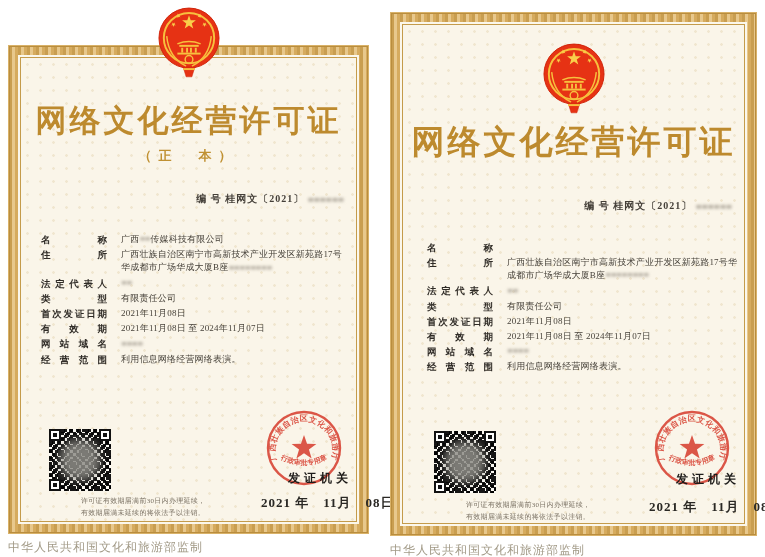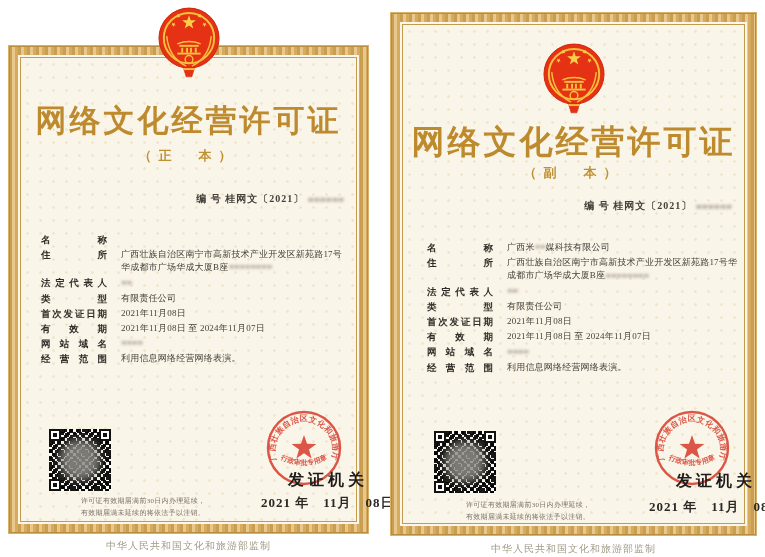--- a/index.html
+++ b/index.html
@@ -90,34 +90,34 @@
   .notes{position:absolute;font-size:7px;color:#7a7163;line-height:11.5px;letter-spacing:.3px;margin-left:32px;}
   .cert-a .notes{left:40px;top:450px;}
   .cert-b .notes{left:43px;top:487px;}
 
   
   .stamp{position:absolute;width:80px;height:80px;opacity:.92;}
   .cert-a .stamp{left:255px;top:362px;}
   .cert-b .stamp{left:261px;top:395px;}
   .issuer{
     position:absolute;font-family:Liberation Mono, monospace;font-weight:bold;
-    font-size:16px;letter-spacing:4px;color:#1e1c1a;white-space:nowrap;z-index:4;
+    font-size:12px;letter-spacing:4px;color:#1e1c1a;white-space:nowrap;z-index:4;
   }
   .cert-a .issuer{left:279px;top:424px;}
   .cert-b .issuer{left:285px;top:458px;}
   .date{
     position:absolute;font-weight:bold;font-size:13px;color:#2a2824;
     letter-spacing:1px;white-space:nowrap;
   }
   .cert-a .date{left:252px;top:448px;}
   .cert-b .date{left:258px;top:485px;}
 
   
   .footer{
-    position:absolute;font-size:10px;color:#a29a87;letter-spacing:1px;text-align:center;
+    position:absolute;font-size:12px;color:#a29a87;letter-spacing:1px;text-align:left;
   }
   .footer-a{left:8px;top:539px;width:361px;}
   .footer-b{left:390px;top:542px;width:367px;}
 </style>
 </head>
 <body>
 
 <svg width="0" height="0" style="position:absolute" aria-hidden="true">
   <defs>
     <polygon id="star" points="0,-10 -2.35,-3.24 -9.51,-3.09 -3.8,1.24 -5.88,8.09 0,4 5.88,8.09 3.8,1.24 9.51,-3.09 2.35,-3.24"></polygon>
@@ -152,20 +152,21 @@
     <div class="subtitle">（正　本）</div>
 
     <div class="number">
       <span>编 号 桂网文〔2021〕</span>
       <span class="redact">■■■■■■</span>
     </div>
 
     <div class="fields">
       <div class="row">
         <span class="lbl">名称</span>
+        <span class="val"><span>广西</span><span class="redact">■■</span><span>传媒科技有限公司</span></span>
       </div>
       <div class="row">
         <span class="lbl">住所</span>
         <span class="val"><span>广西壮族自治区南宁市高新技术产业开发区新苑路17号华成都市广场华成大厦B座</span><span class="redact">■■■■■■■■</span><span></span></span>
       </div>
       <div class="row">
         <span class="lbl">法定代表人</span>
         <span class="val"><span></span><span class="redact">■■</span><span></span></span>
       </div>
       <div class="row">
@@ -239,31 +240,29 @@
     <rect x="20" y="50" width="24" height="2" fill="#f7c03e"></rect>
     <circle cx="32" cy="57" r="4" fill="none" stroke="#f7c03e" stroke-width="1.5"></circle>
     <path d="M9,33 Q11,55 29,64" fill="none" stroke="#f7c03e" stroke-width="1.5"></path>
     <path d="M55,33 Q53,55 35,64" fill="none" stroke="#f7c03e" stroke-width="1.5"></path>
     <polygon points="26,65 38,65 35,75 29,75" fill="#e63214" stroke="#cf2208" stroke-width="0.5"></polygon>
     <rect x="26" y="66" width="12" height="2" fill="#f7c03e"></rect>
   </svg>
 
   <div class="paper">
     <h1 class="title">网络文化经营许可证</h1>
-    <div class="subtitle">（副　本）</div>
 
     <div class="number">
       <span>编 号 桂网文〔2021〕</span>
       <span class="redact">■■■■■■</span>
     </div>
 
     <div class="fields">
       <div class="row">
         <span class="lbl">名称</span>
-        <span class="val"><span>广西米</span><span class="redact">■■</span><span>媒科技有限公司</span></span>
       </div>
       <div class="row">
         <span class="lbl">住所</span>
         <span class="val"><span>广西壮族自治区南宁市高新技术产业开发区新苑路17号华成都市广场华成大厦B座</span><span class="redact">■■■■■■■■</span><span></span></span>
       </div>
       <div class="row">
         <span class="lbl">法定代表人</span>
         <span class="val"><span></span><span class="redact">■■</span><span></span></span>
       </div>
       <div class="row">

